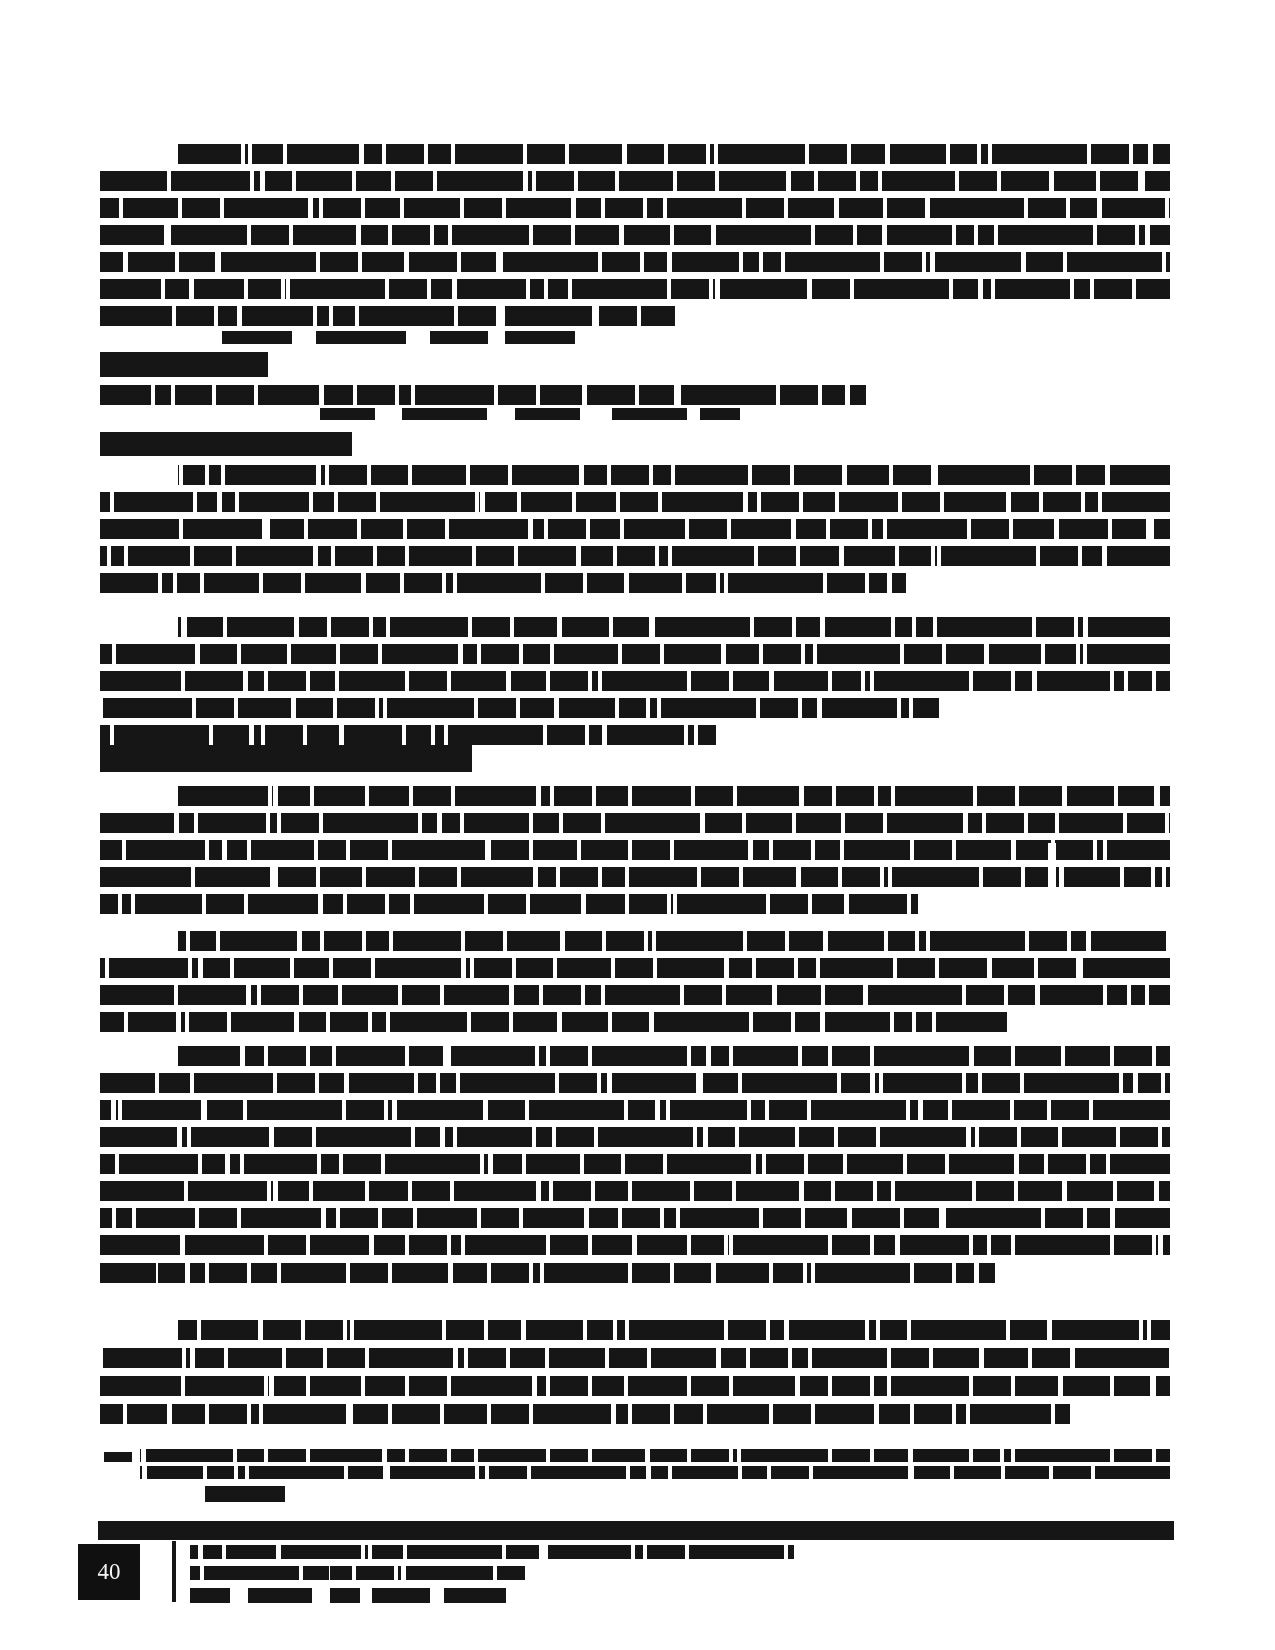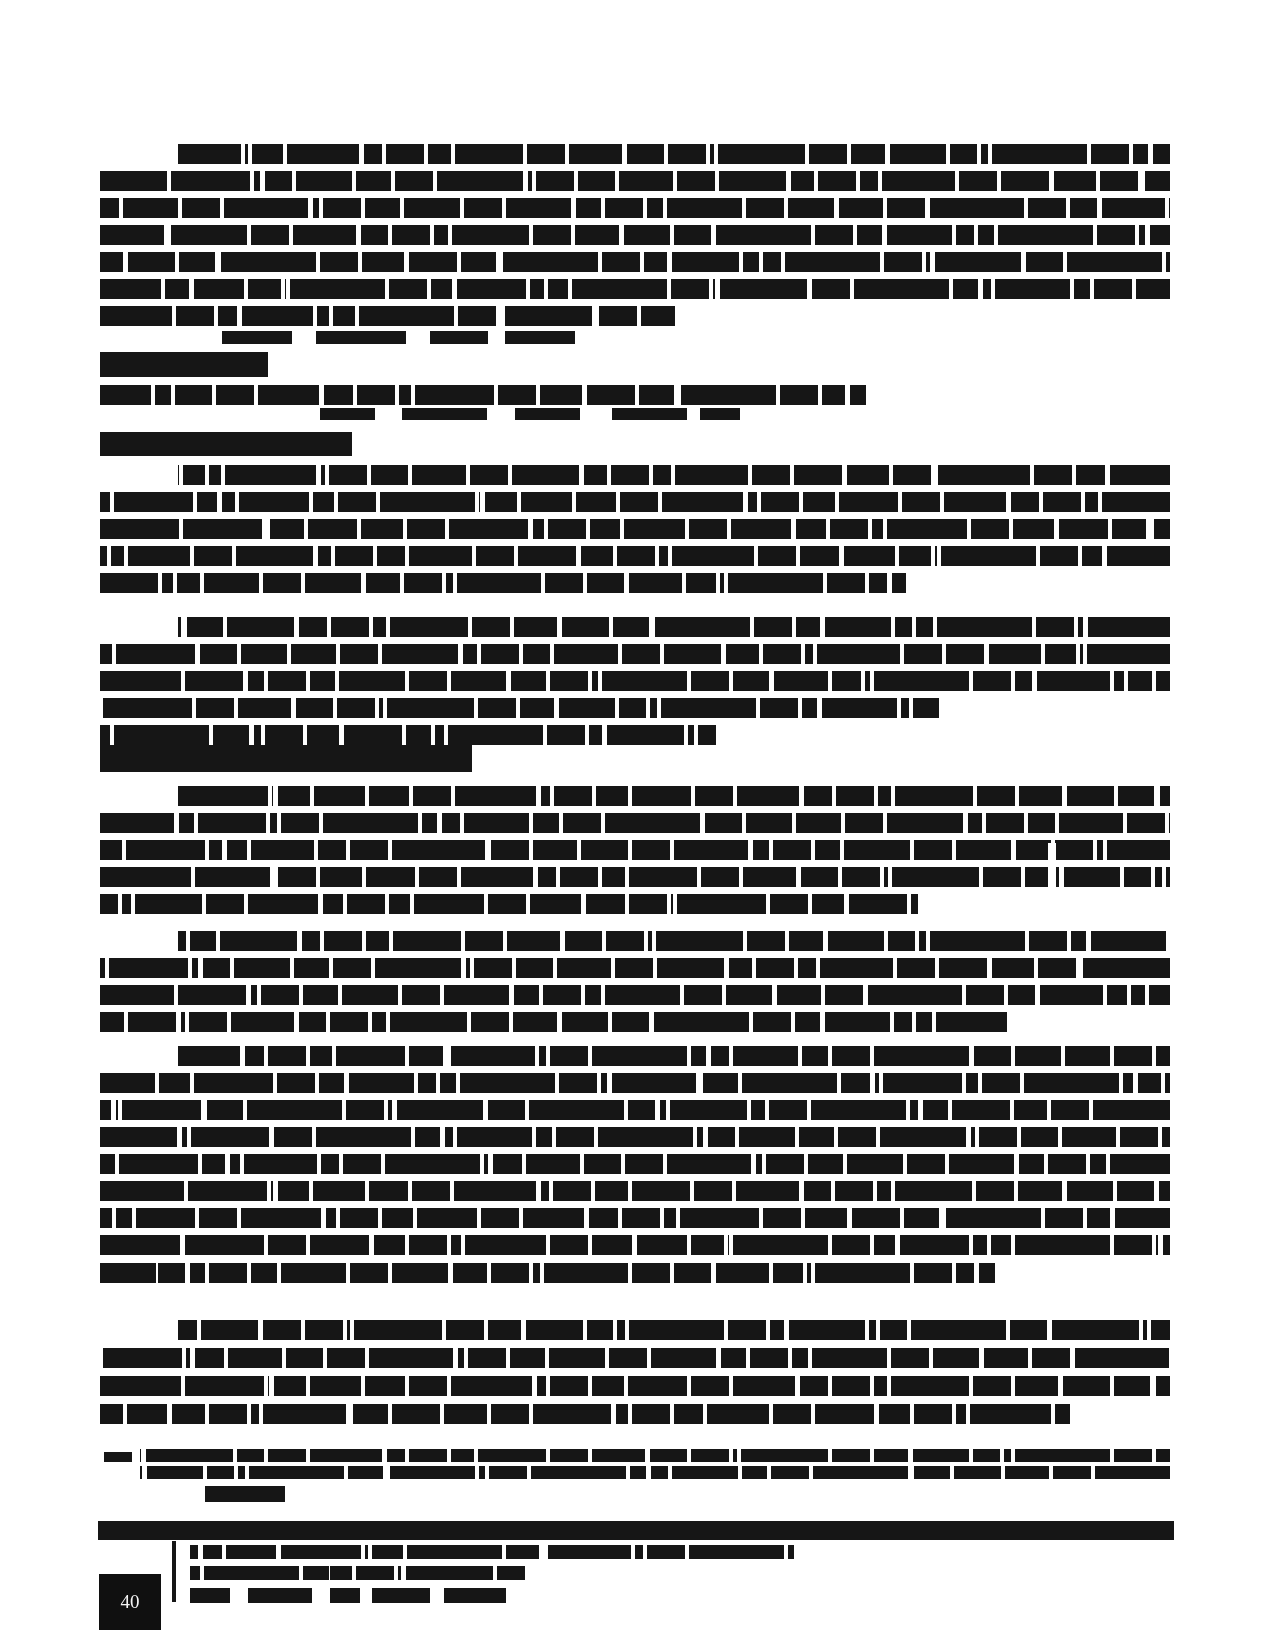--- a/index.html
+++ b/index.html
@@ -17,27 +17,26 @@
     background-color:#161616;
     background-image:
       repeating-linear-gradient(90deg, transparent 0 47px, #fff 47px 51px, transparent 51px 89px, #fff 89px 93px, transparent 93px 141px),
       repeating-linear-gradient(90deg, transparent 0 71px, #fff 71px 76px, transparent 76px 163px, #fff 163px 167px, transparent 167px 263px);
   }
   .solid{position:absolute;background:#161616;}
   .chunk{position:absolute;background:#161616;}
   .white-gap{position:absolute;background:#ffffff;}
   .pagebox{
     position:absolute;
-    left:99px;top:1544px;width:62px;height:56px;
+    left:78px;top:1544px;width:62px;height:56px;
     background:#101010;
     color:#f5f5f5;
     display:flex;align-items:center;justify-content:center;
-    font-size:19px;
+    font-size:23px;
     font-family:"Liberation Serif", serif;
-    margin-top:30px;
   }
 </style>
 </head>
 <body>
 
 <div class="page">
   <div id="blocks">
       <div class="rl" style="left: 178px; top: 144px; width: 992px; height: 20px; background-position: 16px 0px, 110px 0px;"></div>
       <div class="rl" style="left: 100px; top: 171px; width: 1070px; height: 20px; background-position: 103px 0px, 89px 0px;"></div>
       <div class="rl" style="left: 100px; top: 198px; width: 1070px; height: 20px; background-position: 31px 0px, 137px 0px;"></div>

